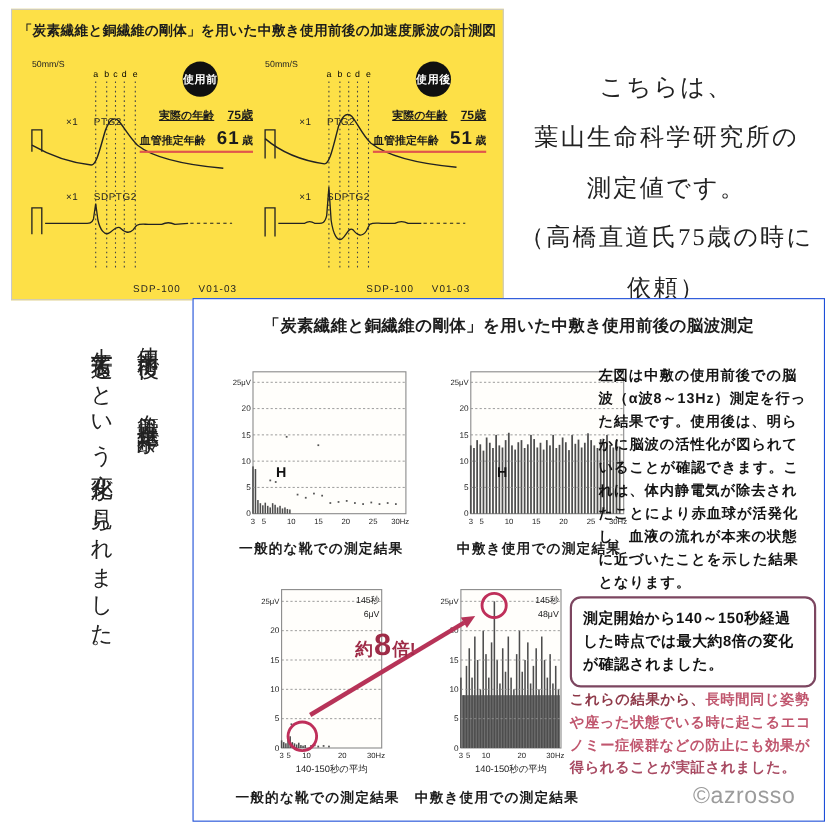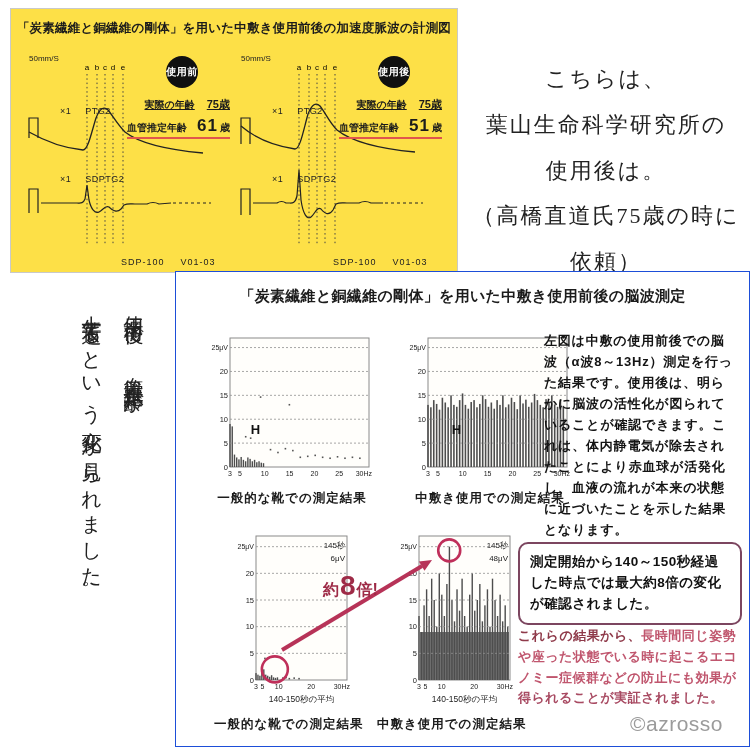--- a/index.html
+++ b/index.html
@@ -152,21 +152,21 @@
       </div>
       <div class="panel-footer">
         <span>SDP-100</span><span>V01-03</span>
       </div>
     </div>
   </div>
 
   <div class="right-note">
     <div>こちらは、</div>
     <div>葉山生命科学研究所の</div>
-    <div>使用後は。</div>
+    <div>測定値です。</div>
     <div>（高橋直道氏75歳の時に依頼）</div>
   </div>
 
   <div class="side-note">
     <div>使用前後で、血管推定年齢が</div>
     <div>十年若返るという変化が見られました。</div>
   </div>
 
   <div class="eeg-box">
     <div class="eeg-title">「炭素繊維と銅繊維の剛体」を用いた中敷き使用前後の脳波測定</div>

